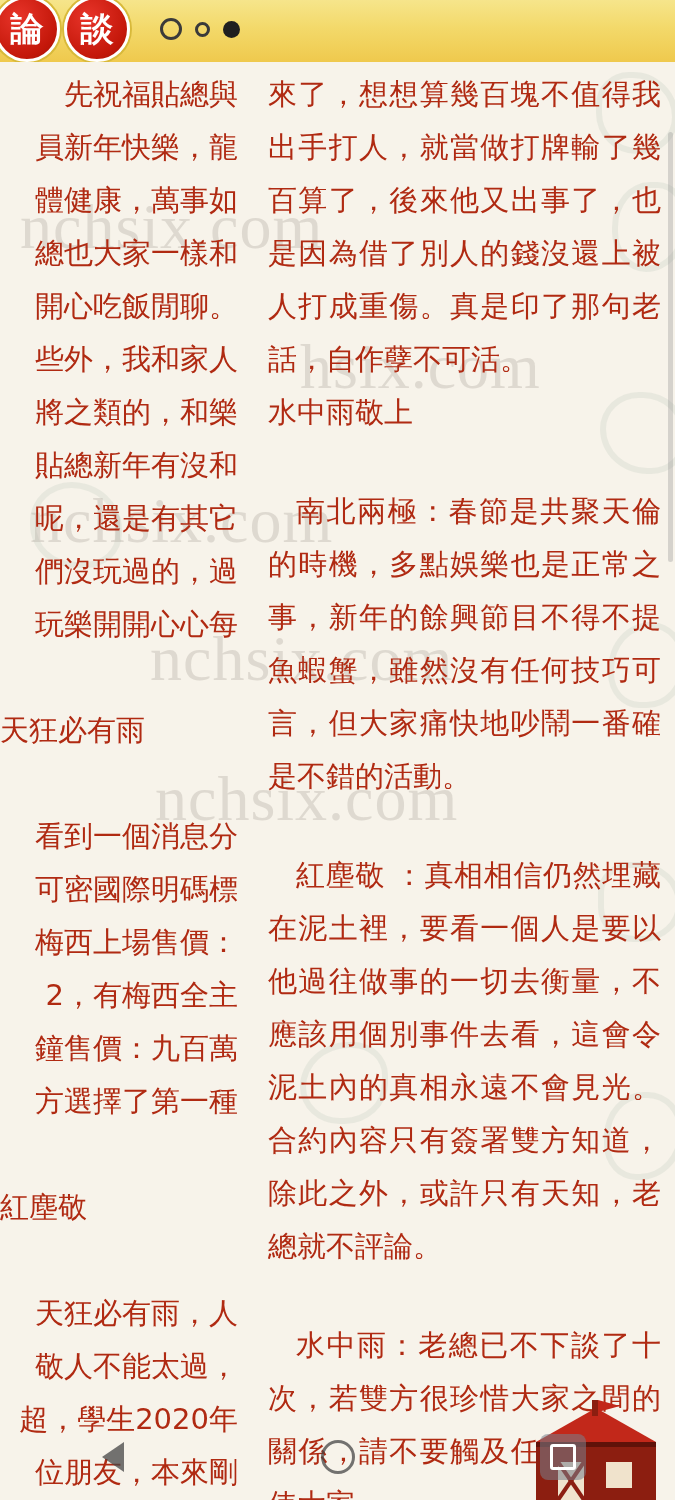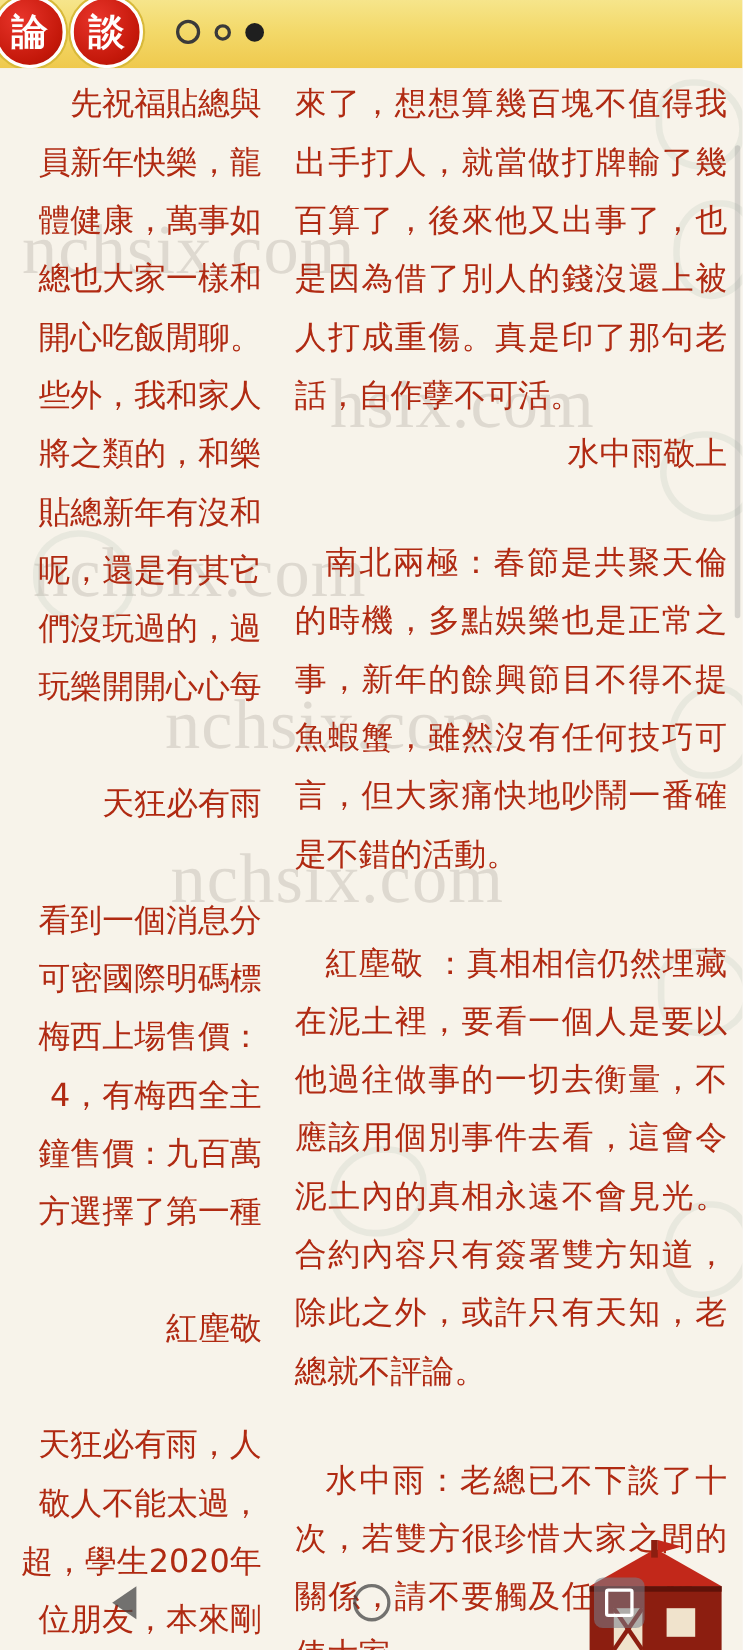--- a/index.html
+++ b/index.html
@@ -144,21 +144,21 @@
   }
   .col-left .para {
     font-size: 29px;
     line-height: 53px;
     text-align: right;
     white-space: nowrap;
     overflow: hidden;
   }
   .para.indent { text-indent: 28px; }
   .para.sig {
-    text-align: right;
+    text-align: left;
     color: #b02a12;
     white-space: nowrap;
   }
   .para.justify-wide {
     text-align: justify;
     text-justify: inter-ideograph;
   }
 
   
   .block { margin-bottom: 46px; }
@@ -278,21 +278,21 @@
         <p class="para">貼總新年有沒和</p>
         <p class="para">呢，還是有其它</p>
         <p class="para">們沒玩過的，過</p>
         <p class="para">玩樂開開心心每</p>
 
         <p class="para sig" style="margin-top:53px;">天狂必有雨</p>
 
         <p class="para" style="margin-top:53px;padding-left:16px;">看到一個消息分</p>
         <p class="para">可密國際明碼標</p>
         <p class="para">梅西上場售價：</p>
-        <p class="para">4，有梅西全主</p>
+        <p class="para">2，有梅西全主</p>
         <p class="para">鐘售價：九百萬</p>
         <p class="para">方選擇了第一種</p>
 
         <p class="para sig" style="margin-top:53px;">紅塵敬</p>
 
         <p class="para" style="margin-top:53px;">天狂必有雨，人</p>
         <p class="para">敬人不能太過，</p>
         <p class="para">超，學生2020年</p>
         <p class="para">位朋友，本來剛</p>
         <p class="para">玩的很好，學生</p>

